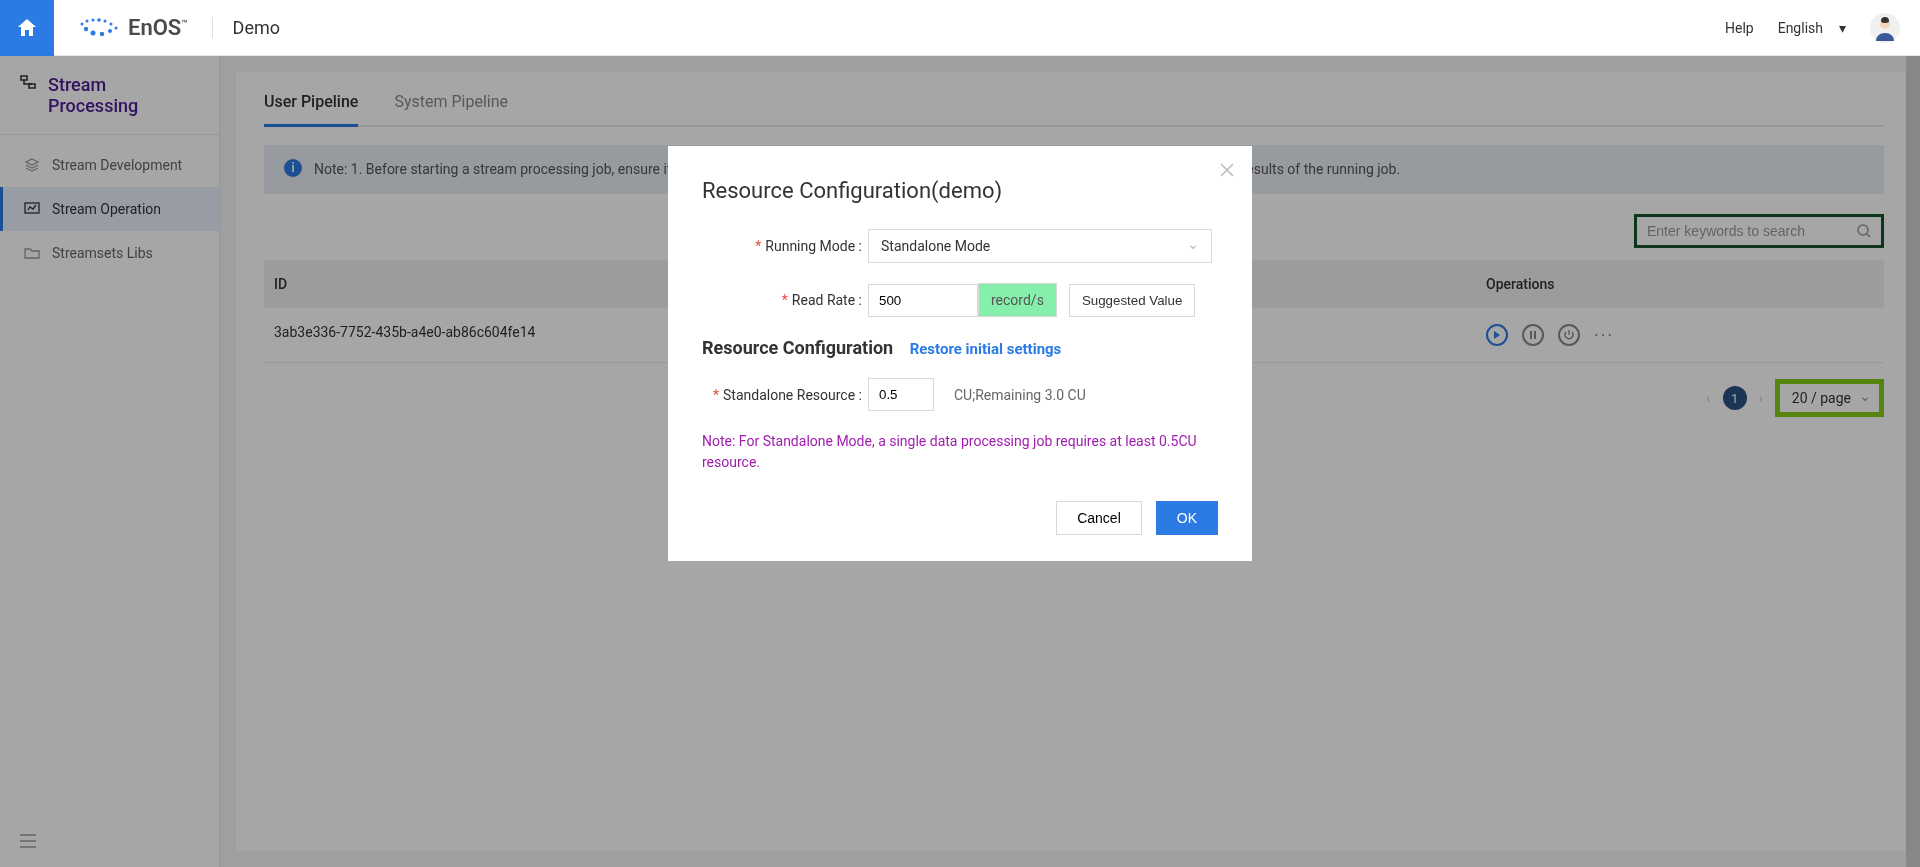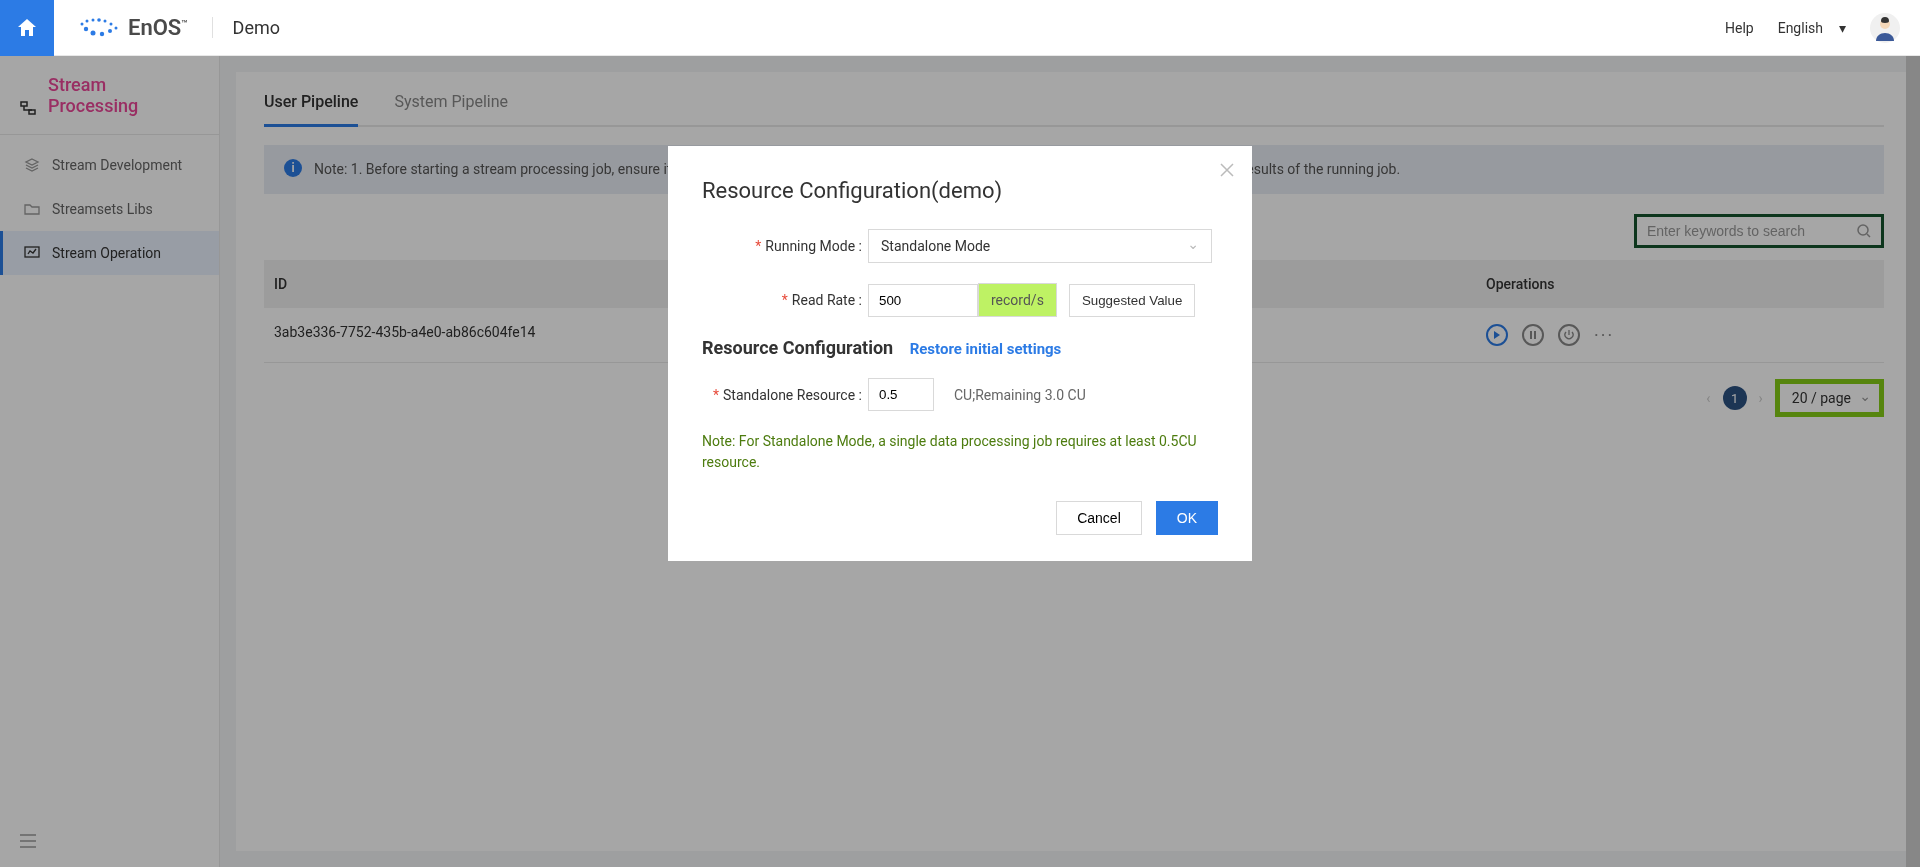--- a/index.html
+++ b/index.html
@@ -14,21 +14,21 @@
 .logo-tm { font-size: 10px; vertical-align: super; }
 .project-name { border-left: 1px solid #e0e0e0; padding-left: 20px; font-size: 18px; color: #333; }
 .header-right { margin-left: auto; display: flex; align-items: center; gap: 24px; padding-right: 20px; }
 .header-link { color: #333; cursor: pointer; }
 .lang-sel { display: flex; align-items: center; gap: 16px; cursor: pointer; }
 .avatar { width: 30px; height: 30px; border-radius: 50%; background: #f0f0f0; display:flex; align-items:center; justify-content:center; }
 
 
 .container { display: flex; height: calc(100vh - 56px); }
 .sidebar { width: 220px; border-right: 1px solid #e8e8e8; display: flex; flex-direction: column; }
-.sidebar-title { display: flex; align-items: flex-end; gap: 12px; padding: 18px 20px; font-size: 18px; font-weight: 500; color: #ec4899; }
+.sidebar-title { display: flex; align-items: flex-start; gap: 12px; padding: 18px 20px; font-size: 18px; font-weight: 500; color: #4c1d95; }
 .sidebar-divider { height: 1px; background: #e8e8e8; margin: 0 0 8px; }
 .nav-item { display: flex; align-items: center; gap: 12px; padding: 14px 24px; color: #666; cursor: pointer; }
 .nav-item.active { background: #eaf2fd; color: #333; border-left: 3px solid #2c7be5; padding-left: 21px; }
 .sidebar-bottom { margin-top: auto; padding: 16px 20px; }
 .collapse-icon { color: #999; cursor: pointer; }
 
 .main { flex: 1; background: #f3f4f6; padding: 16px 8px 16px 16px; position: relative; }
 .scrollbar { position:absolute; right:0; top:0; bottom:0; width:14px; background:#d0d0d0; }
 .content-area { background: #fff; height: 100%; padding: 0 28px 20px; overflow: hidden; }
 .tabs { display: flex; gap: 36px; border-bottom: 2px solid #e8e8e8; }
@@ -65,25 +65,25 @@
 .modal-close { position:absolute; top:14px; right:18px; color:#bbb; font-size:18px; cursor:pointer; }
 .modal-title { font-size: 22px; color: #333; font-weight: 400; margin-bottom: 26px; }
 .section-title { font-size: 18px; color: #333; margin: 4px 0 20px; }
 .form-row { display: flex; align-items: center; margin-bottom: 20px; }
 .form-label { width: 166px; text-align: right; color: #333; padding-right: 6px; }
 .req { color: #e74c3c; margin-right: 4px; }
 .select-box { flex: 1; border: 1px solid #d9d9d9; padding: 8px 12px; position:relative; cursor:pointer; max-width: 344px; }
 .select-box::after { content:"⌄"; position:absolute; right:12px; top:6px; color:#bbb; font-size:14px; }
 .input-group { display: flex; gap: 12px; align-items:center; }
 .num-input { width: 110px; border:1px solid #d9d9d9; padding:8px 10px; outline:none; }
-.unit-badge { border:1px solid #d9d9d9; background:#bef264; padding:8px 12px; color:#555; margin-left:-12px; }
+.unit-badge { border:1px solid #d9d9d9; background:#86efac; padding:8px 12px; color:#555; margin-left:-12px; }
 .suggest-btn { border:1px solid #d9d9d9; padding:8px 12px; background:#fff; cursor:pointer; color:#333; }
 .restore-link { color:#2c7be5; margin-left: 12px; cursor:pointer; font-size:15px; }
 .inline-text { color:#666; margin-left:8px; }
-.modal-note { color:#4d7c0f; margin-top: 12px; line-height:1.5; }
+.modal-note { color:#a21caf; margin-top: 12px; line-height:1.5; }
 .modal-footer { display:flex; justify-content:flex-end; gap:14px; margin-top:28px; }
 .btn { padding: 8px 20px; border:1px solid #d9d9d9; background:#fff; cursor:pointer; font-size:14px; }
 .btn-primary { background:#2c7be5; border-color:#2c7be5; color:#fff; }
 
 .icon-svg { width:16px; height:16px; flex-shrink:0; }
 </style>
 </head>
 <body>
 
 <div class="header">
@@ -140,32 +140,32 @@
     </div>
     <div class="sidebar-divider"></div>
     <div class="nav-item">
       <svg class="icon-svg" viewBox="0 0 16 16" fill="none" stroke="#999" stroke-width="1.3">
           <path d="M8 2l6 3-6 3-6-3z"></path>
           <path d="M2 8l6 3 6-3"></path>
           <path d="M2 11l6 3 6-3"></path>
         </svg>
       <span>Stream Development</span>
     </div>
-    <div class="nav-item">
-      <svg class="icon-svg" viewBox="0 0 16 16" fill="none" stroke="#999" stroke-width="1.3">
-          <path d="M1 4h5l2 2h7v7H1z"></path>
-        </svg>
-      <span>Streamsets Libs</span>
-    </div>
     <div class="nav-item active">
       <svg class="icon-svg" viewBox="0 0 16 16" fill="none" stroke="#333" stroke-width="1.3">
           <rect x="1" y="2" width="14" height="10"></rect>
           <path d="M4 9l2-3 3 2 3-4"></path>
         </svg>
       <span>Stream Operation</span>
+    </div>
+    <div class="nav-item">
+      <svg class="icon-svg" viewBox="0 0 16 16" fill="none" stroke="#999" stroke-width="1.3">
+          <path d="M1 4h5l2 2h7v7H1z"></path>
+        </svg>
+      <span>Streamsets Libs</span>
     </div>
     <div class="sidebar-bottom">
       <span class="collapse-icon">
         <svg width="16" height="14" viewBox="0 0 16 14" fill="none" stroke="#999" stroke-width="1.5">
             <path d="M0 1h16M0 7h16M0 13h16"></path>
           </svg>
       </span>
     </div>
   </div>
 

